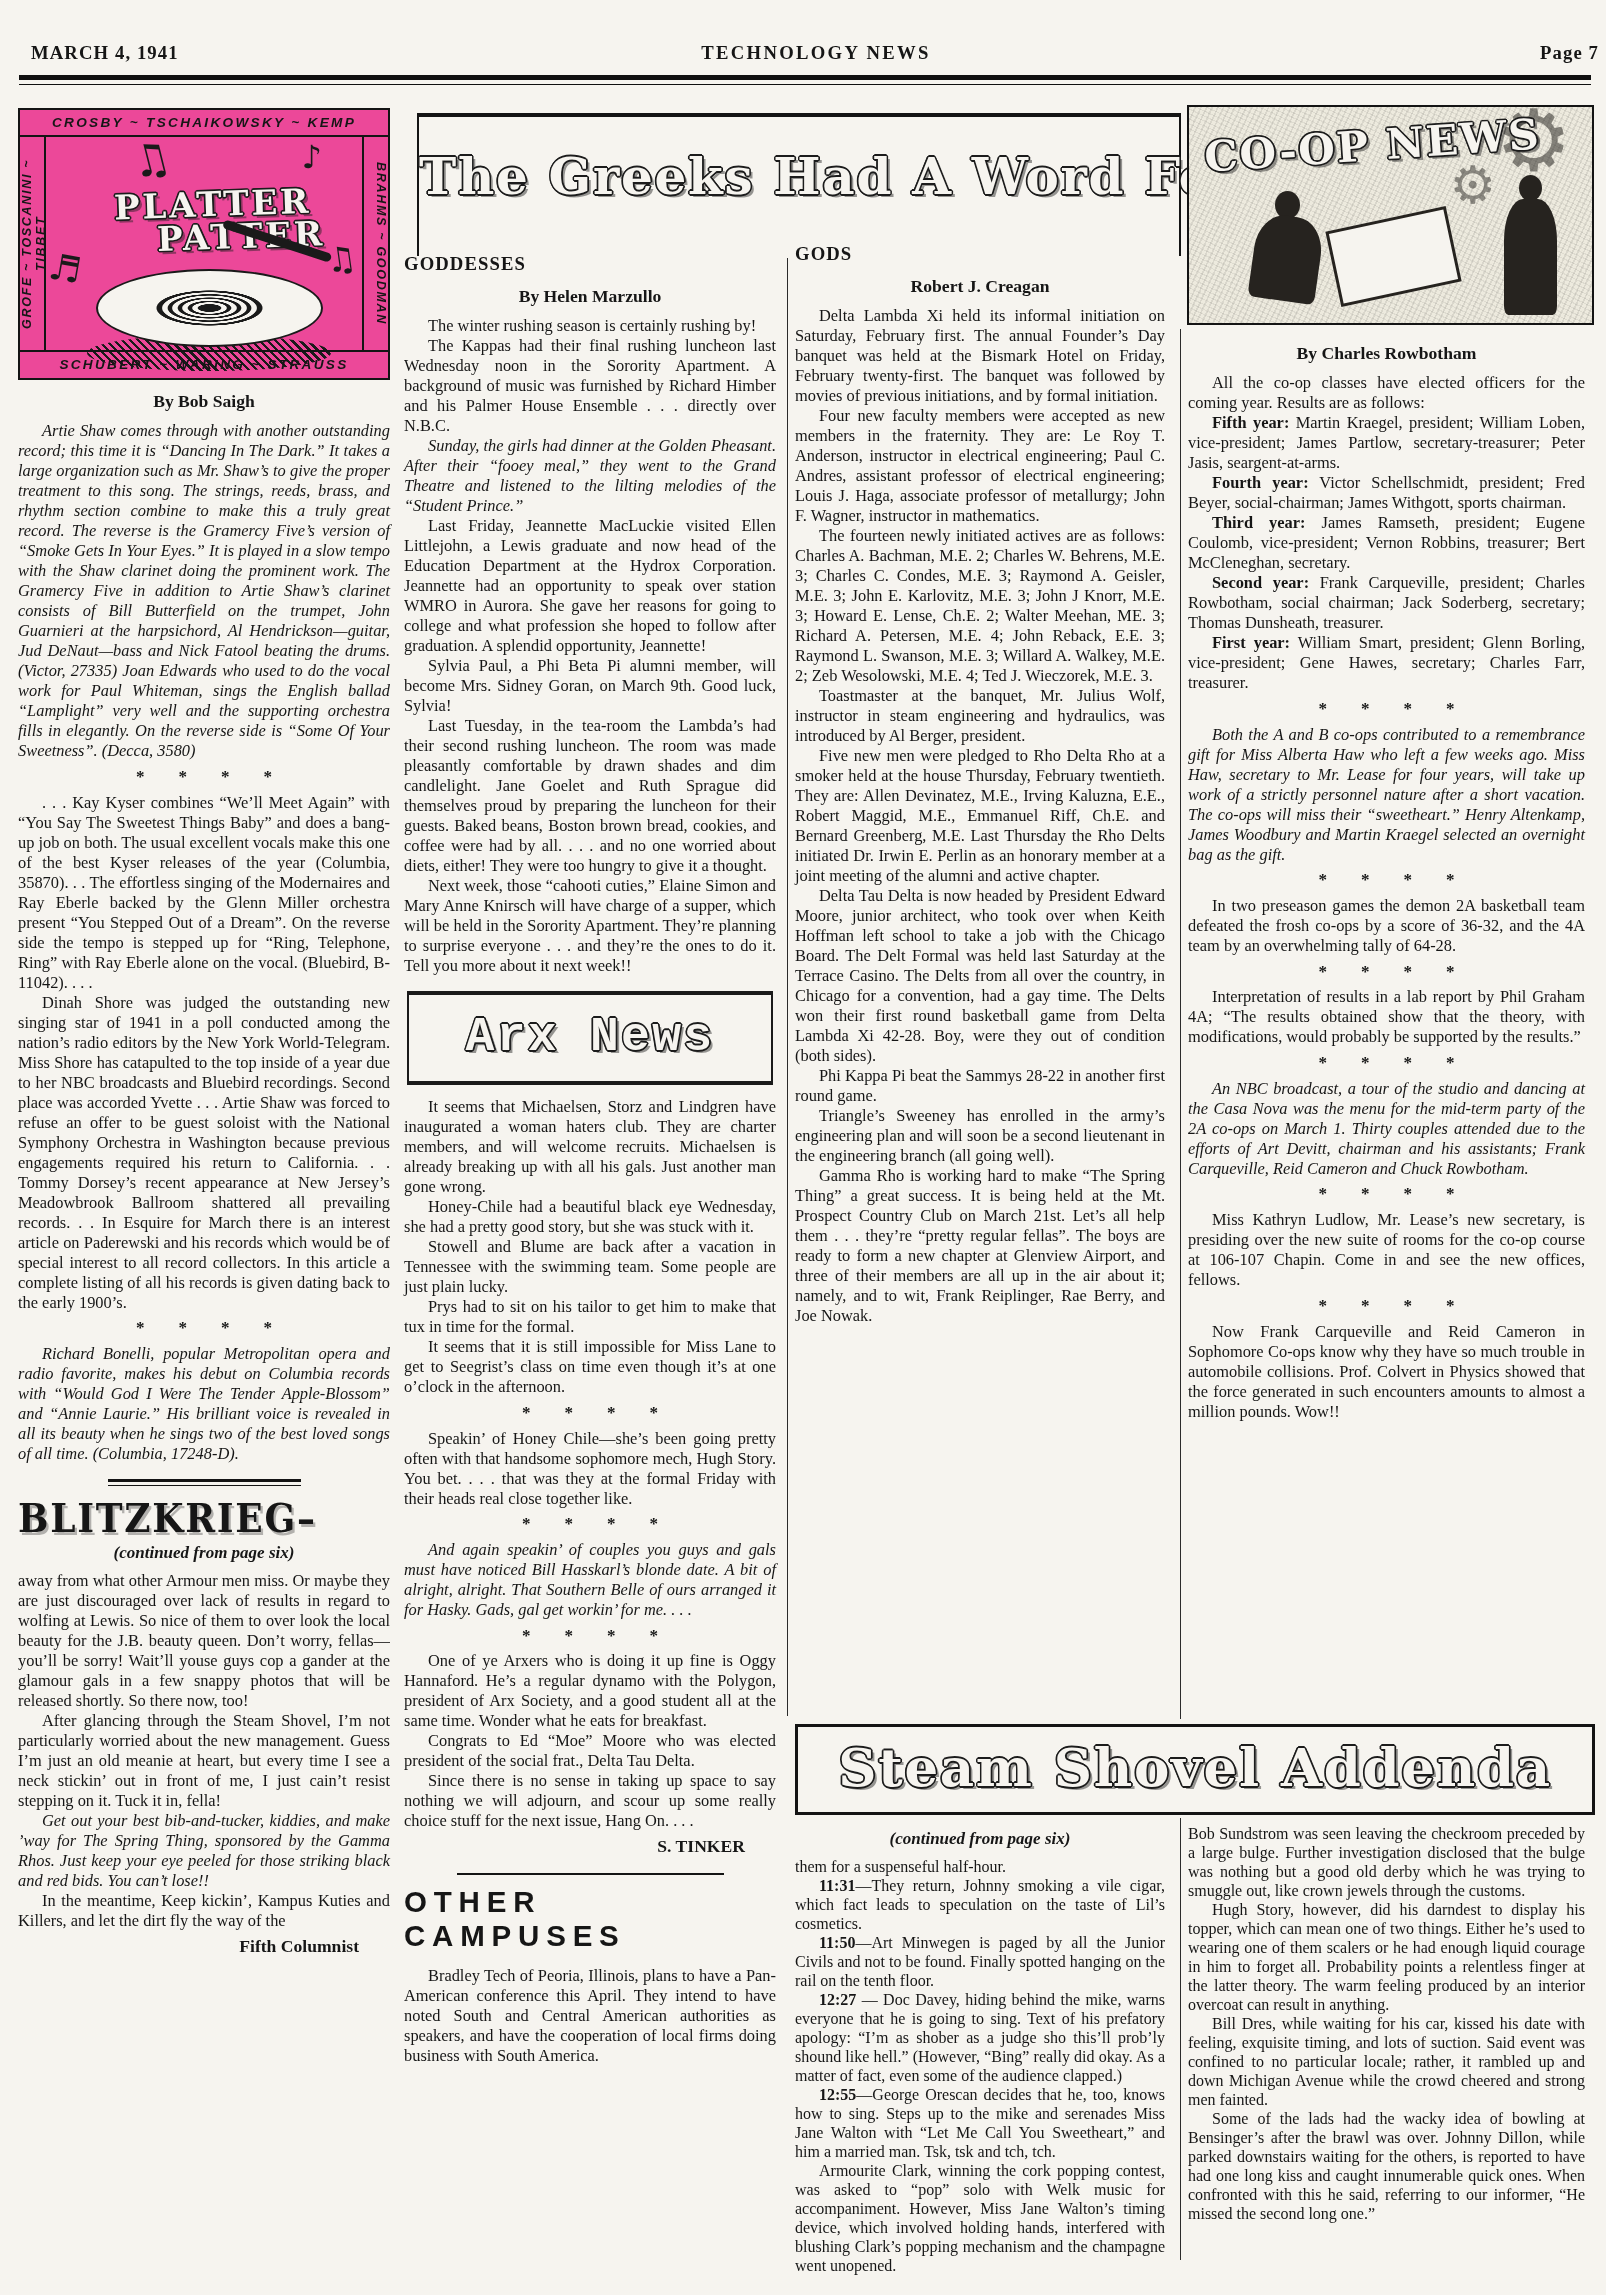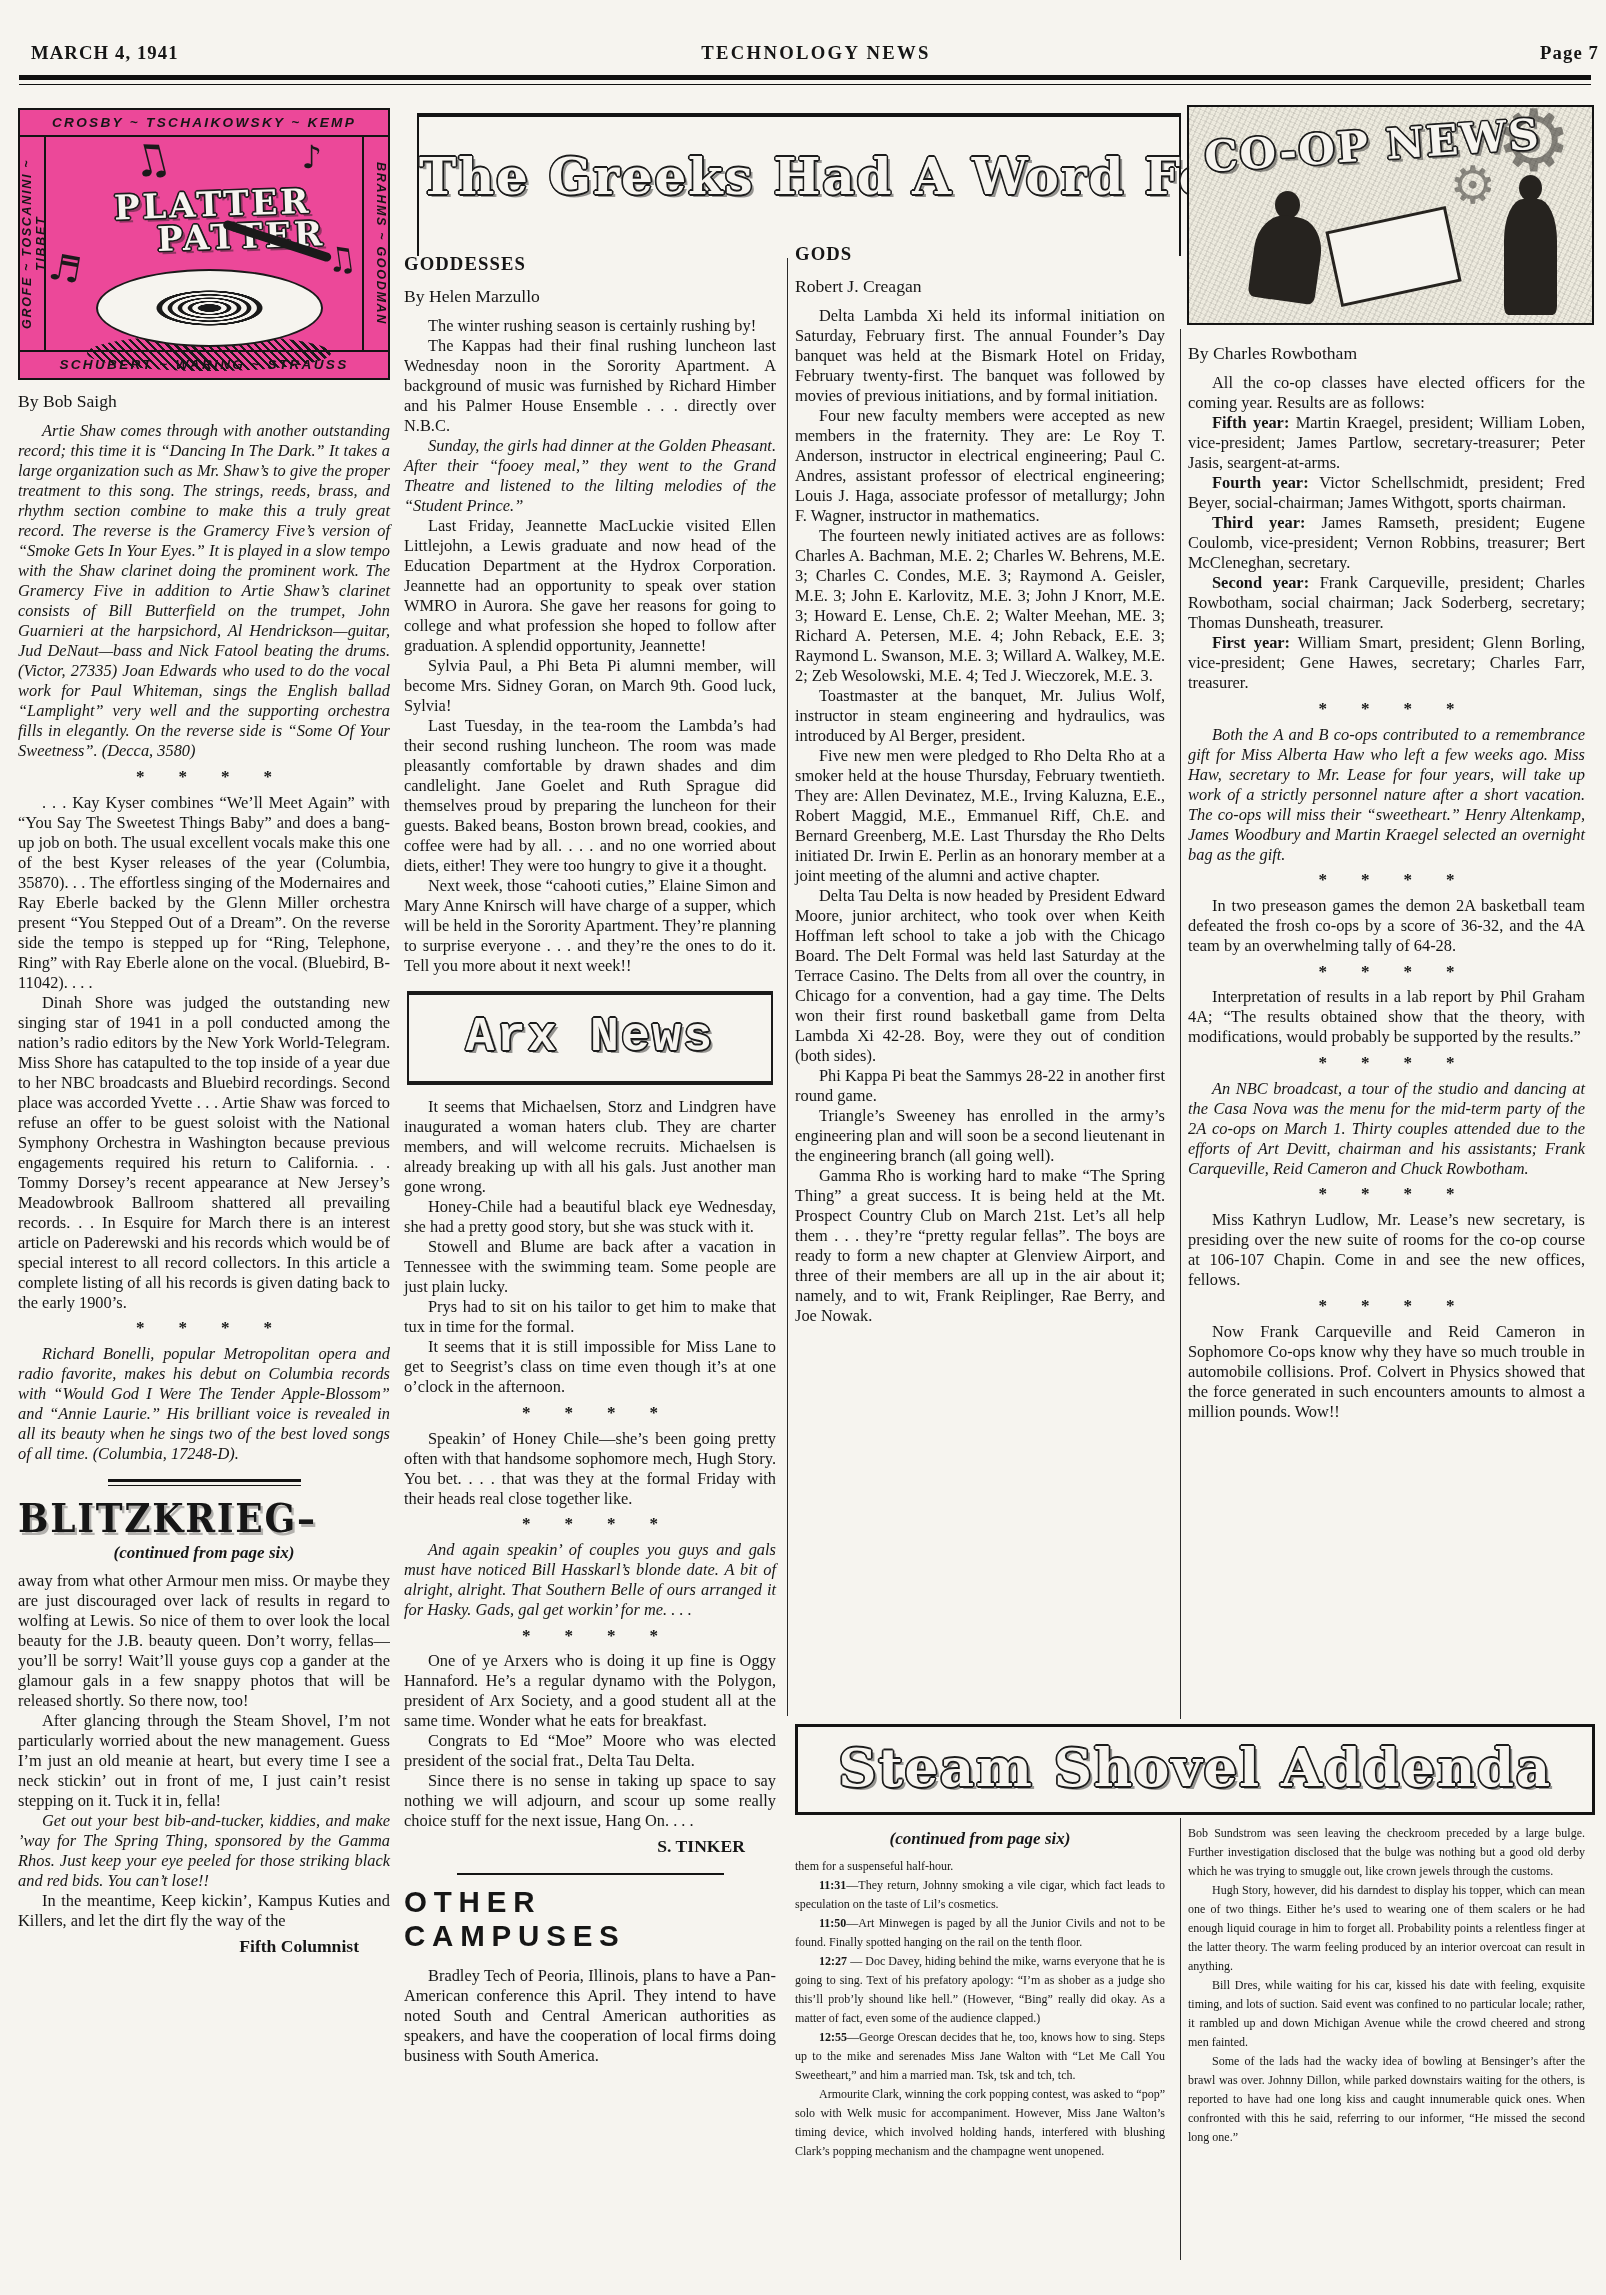--- a/index.html
+++ b/index.html
@@ -12,37 +12,37 @@
   .ph-page{position:absolute;right:33px;font:bold 18.7px "Liberation Serif",serif;letter-spacing:1.1px;}
   .headrule{position:absolute;top:75px;left:19px;right:16px;border-top:5.1px solid #101010;}
   .headrule:after{content:"";display:block;margin-top:4px;border-top:1.7px solid #101010;}
   
   .col{position:absolute;text-align:justify;}
   .col p{margin:0;font-size:16.4px;line-height:20px;text-indent:24px;text-align:justify;}
   .ital{font-style:italic;}
   .bold{font-weight:normal;}
   .noind{text-indent:0 !important;}
   .stars{text-align:center;white-space:pre;font-weight:bold;font-size:17px;margin:5.7px 0;text-indent:0;}
-  .byline{text-align:left;font-weight:normal;font-size:17.6px;margin:11.3px 0 9px;text-indent:0;}
+  .byline{text-align:center;font-weight:bold;font-size:17.6px;margin:11.3px 0 9px;text-indent:0;}
   .seclabel{font-weight:bold;font-size:18.7px;letter-spacing:1.1px;text-indent:0;margin:1.1px 0 0;}
   .sig{text-align:right;font-weight:bold;font-size:17.6px;margin-top:4.5px;padding-right:31px;text-indent:0;}
   .cont{text-align:center;font-style:italic;font-weight:bold;font-size:17px;margin:4.5px 0 8px;text-indent:0;}
   .shortrule{width:193px;margin:14.7px auto 11.3px;border-top:3.4px solid #141414;}
   .shortrule:after{content:"";display:block;margin-top:2.8px;border-top:1.1px solid #141414;}
   .ocrule{width:267px;margin:16px auto 10.2px;border-top:2.3px solid #141414;}
   .outline{color:#f6f4ef;text-shadow:1.7px 0 0 #1c1c1c,-1.7px 0 0 #1c1c1c,0 1.7px 0 #1c1c1c,0 -1.7px 0 #1c1c1c,
            1.1px 1.1px 0 #1c1c1c,-1.1px -1.1px 0 #1c1c1c,1.1px -1.1px 0 #1c1c1c,-1.1px 1.1px 0 #1c1c1c,3.4px 3.4px 0 rgba(28,28,28,.45);}
   
   .col1{top:108px;left:18px;width:372px;}
   .col2{top:252px;left:404px;width:372px;}
   .col3{top:242px;left:795px;width:370px;}
   .col4{top:332px;left:1188px;width:397px;}
   .steamL{top:1824px;left:795px;width:370px;}
   .steamR{top:1824px;left:1188px;width:397px;}
-  .steamL p,.steamR p{font-size:12px;line-height:19px;}
+  .steamL p,.steamR p{font-size:16px;line-height:19px;}
   
   .vrule{position:absolute;width:1.1px;background:#2b2b2b;}
   .vr1{left:787px;top:258px;height:1458px;}
   .vr2{left:1180px;top:329px;height:1390px;}
   .vr3{left:1180px;top:1818px;height:442px;}
   
   .pp-box{position:relative;height:268px;border:2.8px solid #141414;background:#ec4899;margin-bottom:5.7px;}
   .pp-band{font:bold italic 13.6px "Liberation Sans",sans-serif;font-style:italic;letter-spacing:2.3px;}
   .pp-top{height:25px;line-height:25px;border-bottom:2.3px solid #141414;text-align:center;}
   .pp-bottom{position:absolute;bottom:0;left:0;right:0;height:26px;line-height:26px;border-top:2.3px solid #141414;text-align:center;}

